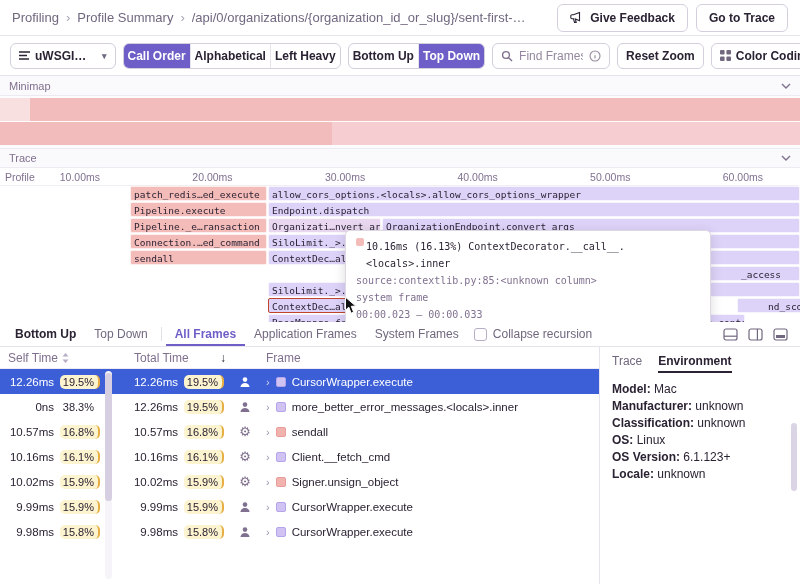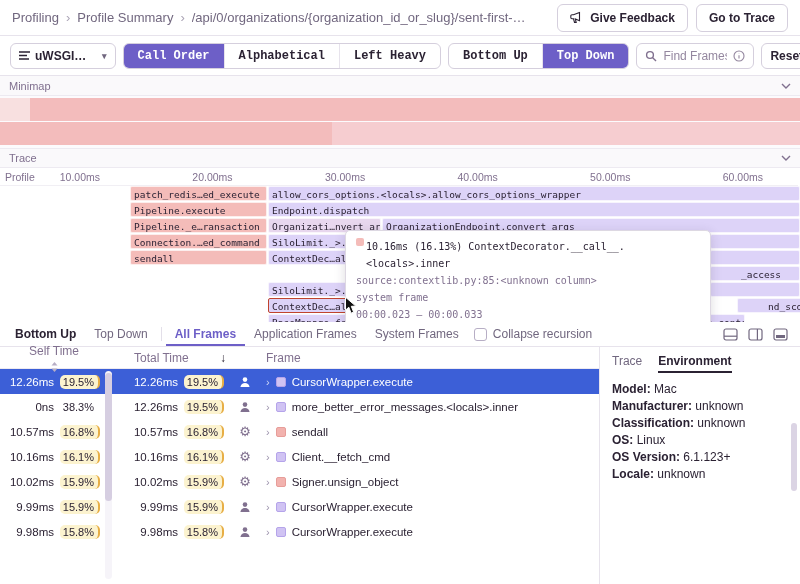--- a/index.html
+++ b/index.html
@@ -23,22 +23,22 @@
   
   .toolbar { height:40px; display:flex; align-items:center; gap:7px; padding:0 10px;
              border-bottom:1px solid #e7e3ec; }
   .tool-btn { height:26px; border:1px solid #d5cfdd; border-radius:6px; background:#fff;
               display:inline-flex; align-items:center; gap:5px; padding:0 8px; font-size:12px;
               font-weight:700; color:#2b2233; cursor:pointer; white-space:nowrap; font-family:inherit; }
   .thread-label { max-width:62px; overflow:hidden; text-overflow:ellipsis; }
   .caret { font-size:9px; color:#71677f; }
   .seg { display:inline-flex; height:26px; border:1px solid #d5cfdd; border-radius:6px;
          overflow:hidden; background:#fff; flex:none; }
-  .seg-btn { border:none; background:transparent; padding:0 14px; font-size:12px; font-weight:700;
-             color:#2b2233; border-left:1px solid #e7e3ec; cursor:pointer; font-family:Liberation Mono, monospace; }
+  .seg-btn { border:none; background:transparent; padding:0 4px; font-size:12px; font-weight:700;
+             color:#2b2233; border-left:1px solid #e7e3ec; cursor:pointer; font-family:Liberation Sans, sans-serif; }
   .seg-btn:first-child { border-left:none; }
   .seg-btn.active { background:#6d5fc7; color:#fff; }
   .search { flex:1; min-width:118px; height:26px; border:1px solid #d5cfdd; border-radius:6px;
             display:flex; align-items:center; gap:6px; padding:0 8px; color:#80708f; }
   .search input { flex:1; min-width:0; border:none; outline:none; font-size:12px;
                   font-family:inherit; color:#2b2233; background:transparent; }
   .search input::placeholder { color:#94879f; }
   
   .sec-head { height:20px; background:#faf9fb; border-bottom:1px solid #edeaf1; display:flex;
               align-items:center; justify-content:space-between; padding:0 9px; font-size:11px;
@@ -77,21 +77,21 @@
   .ptab.active { color:#6d5fc7; font-weight:700; box-shadow:inset 0 -2px 0 #6d5fc7; }
   .vdiv { width:1px; background:#e3dfe9; margin:5px 4px; }
   .collapse { display:flex; align-items:center; gap:6px; padding-left:6px; cursor:pointer; }
   .cb { width:13px; height:13px; border:1px solid #b7aec5; border-radius:3px; background:#fff; flex:none; }
   .panel-icons { margin-left:auto; display:flex; align-items:center; gap:10px; color:#71677f; padding-right:6px; }
   .panel-icons svg { cursor:pointer; }
   .panel-body { display:flex; height:237px; }
   .table-wrap { width:600px; position:relative; border-right:1px solid #e7e3ec; }
   .thead { height:22px; display:flex; align-items:center; font-size:12px; color:#80708f;
            border-bottom:1px solid #edeaf1; }
-  .h-self { width:100px; padding-left:8px; display:flex; align-items:center; gap:4px; cursor:pointer;flex-direction:column; }
+  .h-self { width:100px; padding-left:8px; display:flex; align-items:center; gap:4px; cursor:pointer; }
   .h-gap,.c-gap { width:12px; flex:none; }
   .h-total { width:120px; padding-left:22px; display:flex; align-items:center;
              justify-content:space-between; padding-right:6px; cursor:pointer; }
   .sortarrow { color:#2b2233; font-size:12px; font-weight:700; }
   .h-icon { width:26px; }
   .h-frame { padding-left:8px; }
   .trow { height:25px; display:flex; align-items:center; font-size:11.5px; cursor:pointer; }
   .c-self { width:100px; display:flex; justify-content:flex-end; align-items:center; gap:6px; }
   .c-total { width:120px; display:flex; justify-content:flex-end; align-items:center; gap:6px;
              padding-right:8px; }

